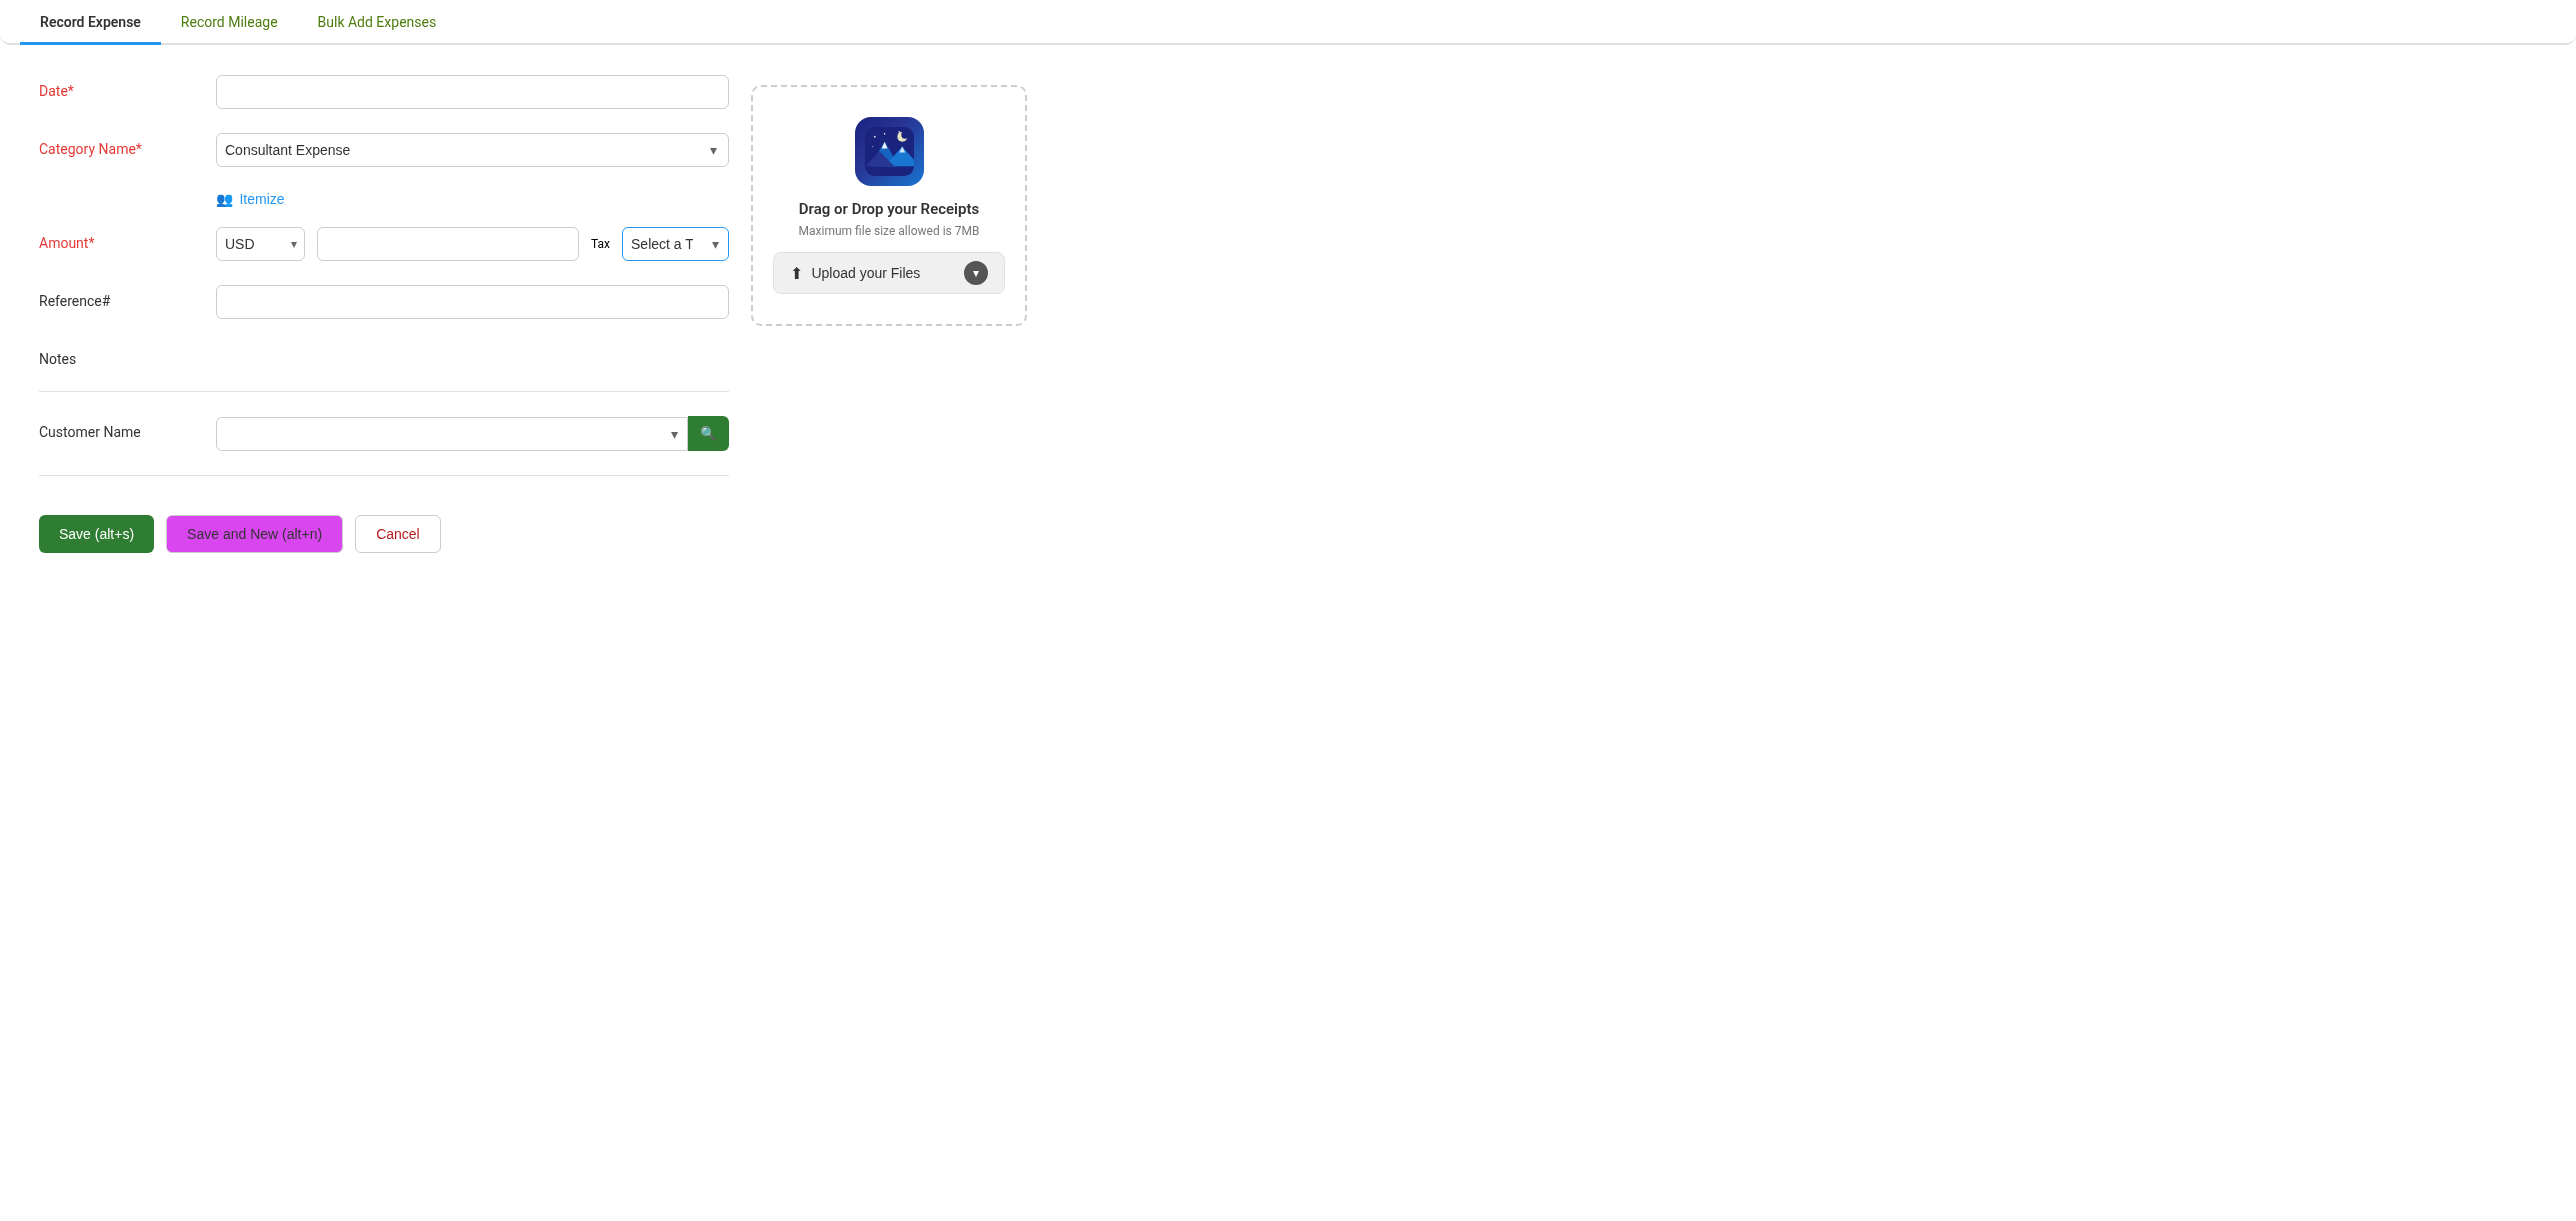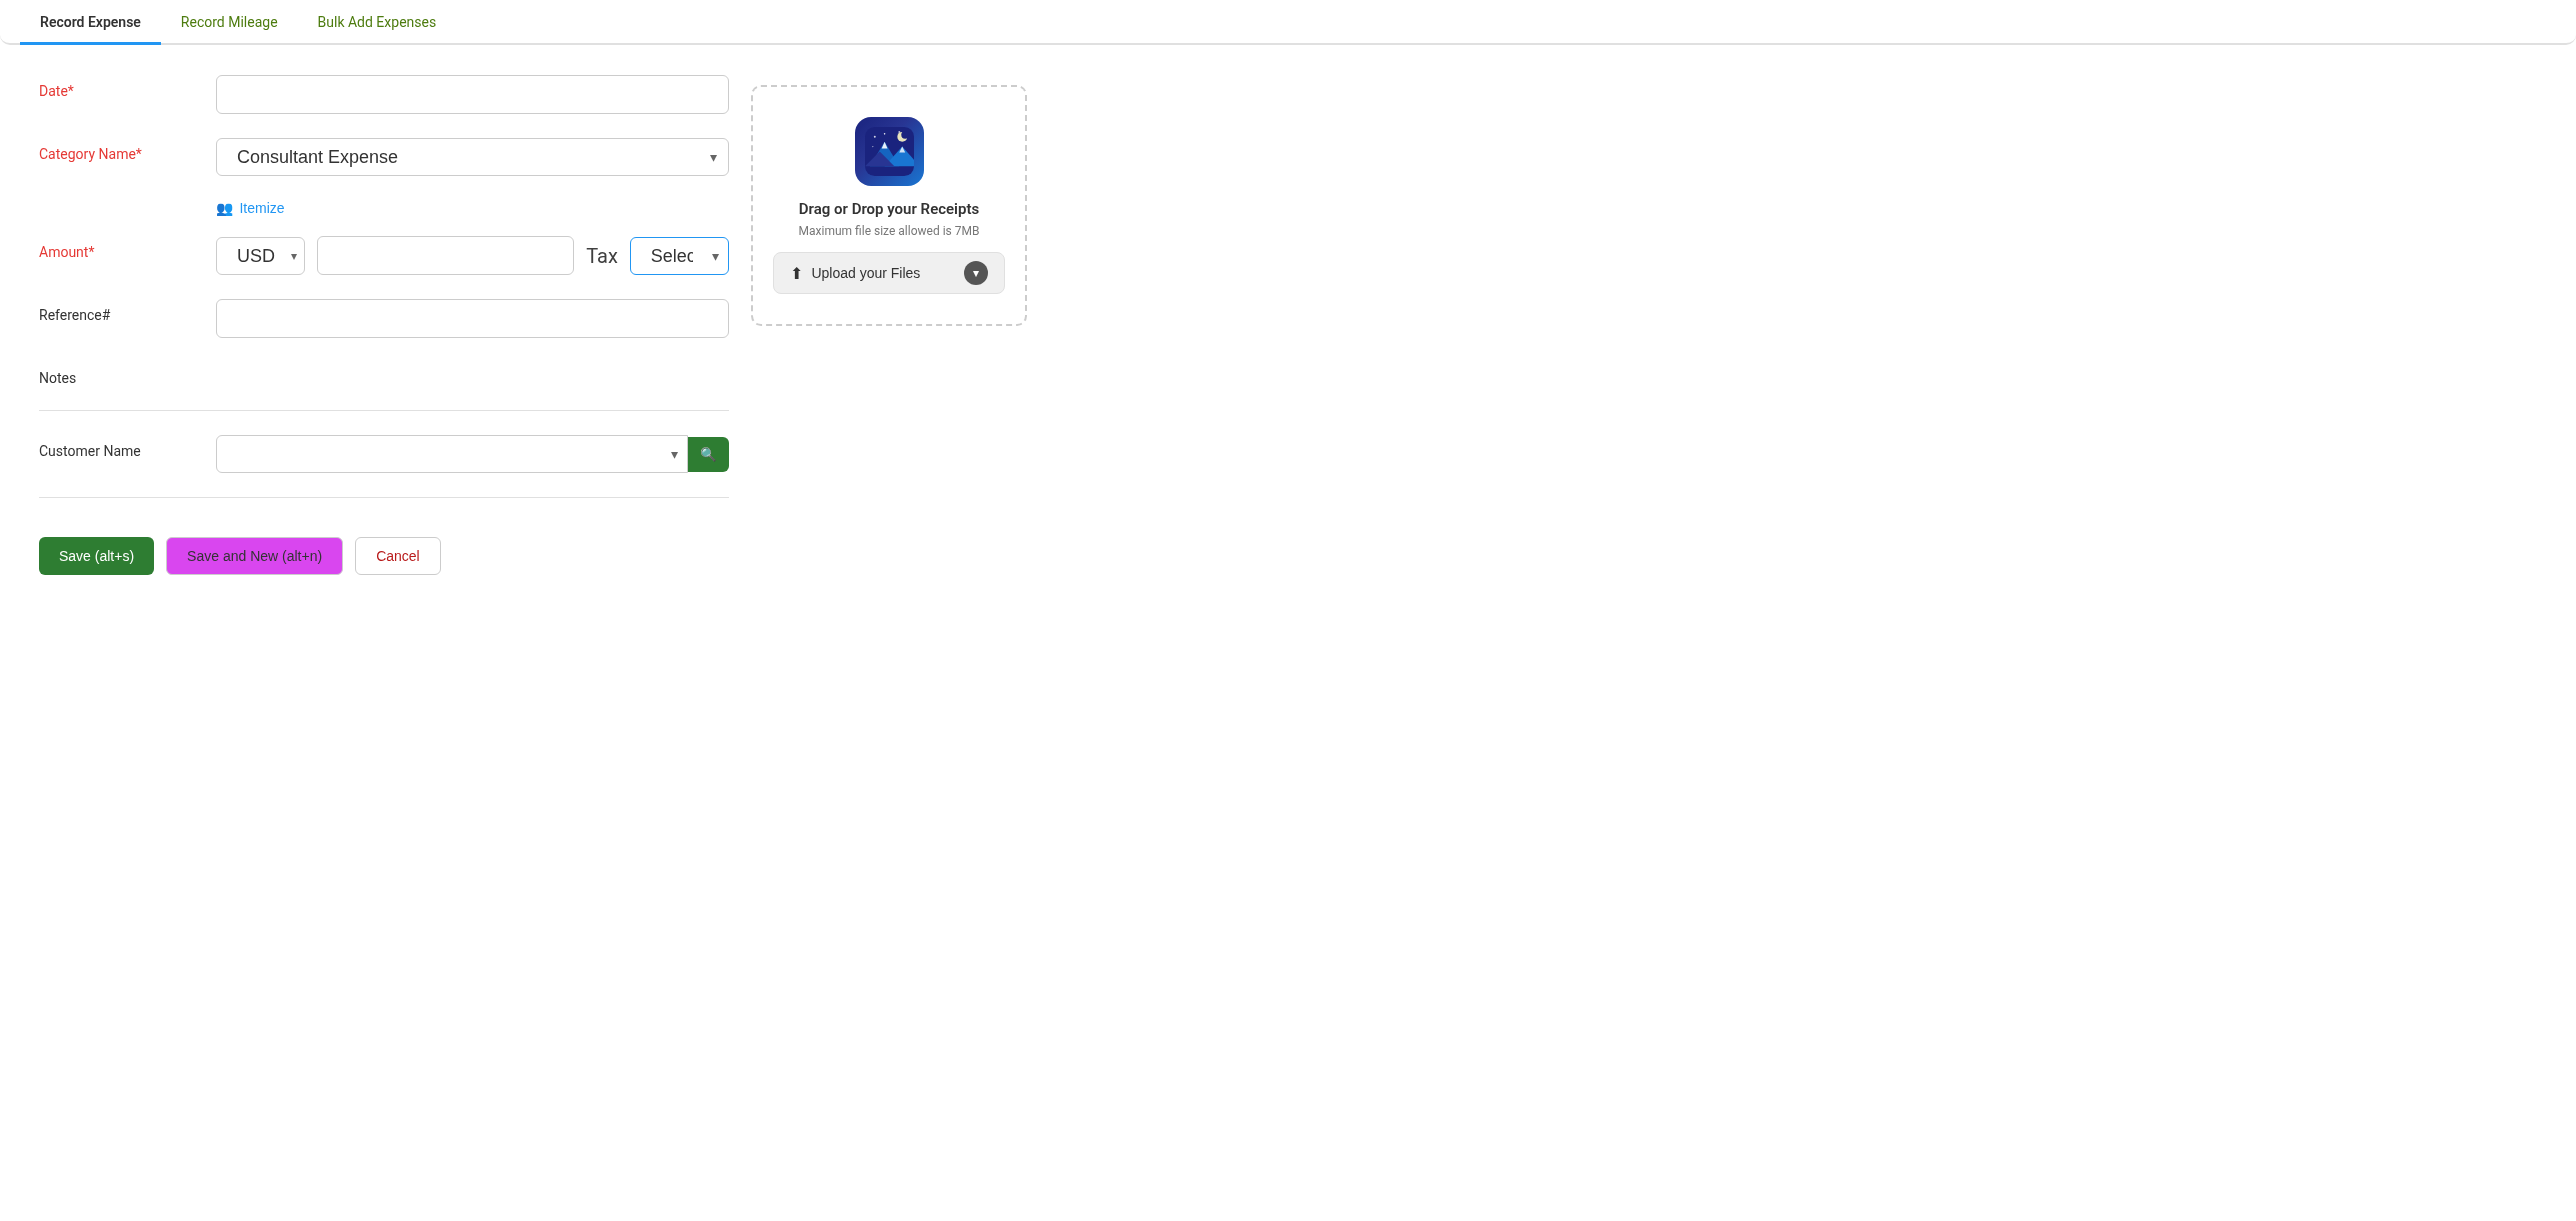--- a/index.html
+++ b/index.html
@@ -61,24 +61,24 @@
       flex-shrink: 0;
     }
     .form-label.required {
       color: #e53935;
     }
     .form-control-wrap {
       flex: 1;
     }
     input[type="text"], textarea, select {
       width: 100%;
-      padding: 8px 20px;
+      padding: 8px 8px;
       border: 1px solid #ccc;
       border-radius: 6px;
-      font-size: 18px;
+      font-size: 14px;
       color: #333;
       background: #fff;
       outline: none;
     }
     textarea {
       resize: vertical;
       height: 79px;
     }
     .category-select-wrap {
       position: relative;
@@ -134,22 +134,22 @@
       top: 50%;
       transform: translateY(-50%);
       pointer-events: none;
       color: #666;
       font-size: 12px;
     }
     .amount-input {
       width: 118px;
     }
     .tax-label {
-      color: #404040;
-      font-size: 20px;
+      color: #000000;
+      font-size: 12px;
       flex-shrink: 0;
     }
     .tax-select-wrap {
       position: relative;
       width: 217px;
     }
     .tax-select-wrap select {
       appearance: none;
       -webkit-appearance: none;
       padding-right: 35px;

